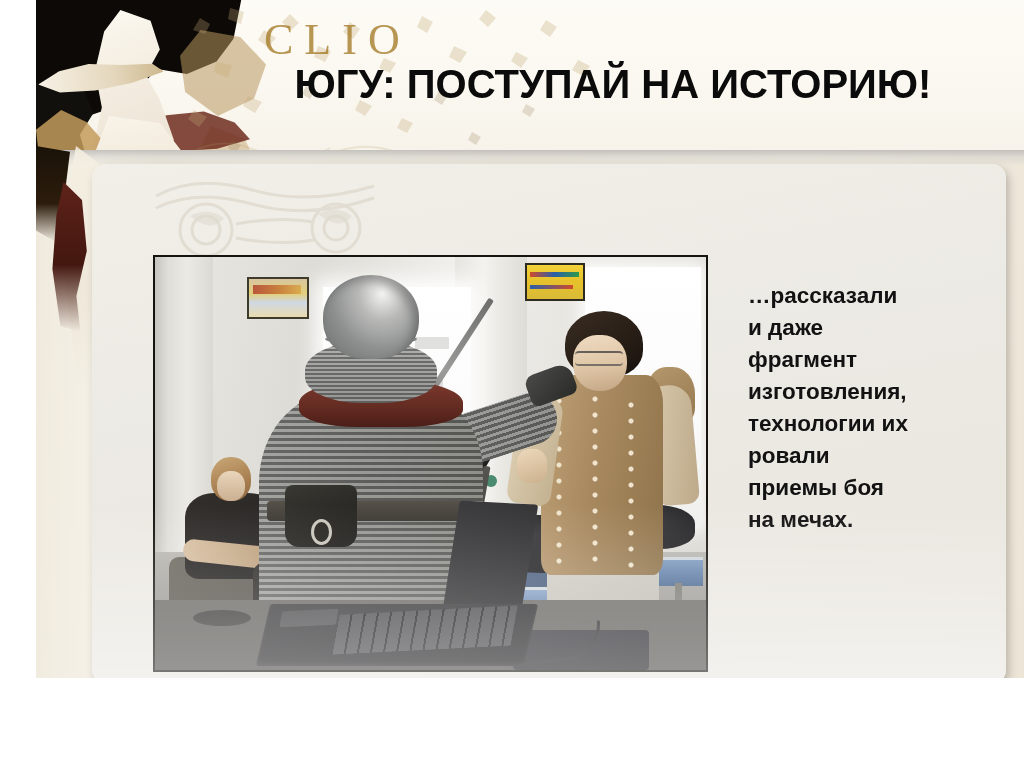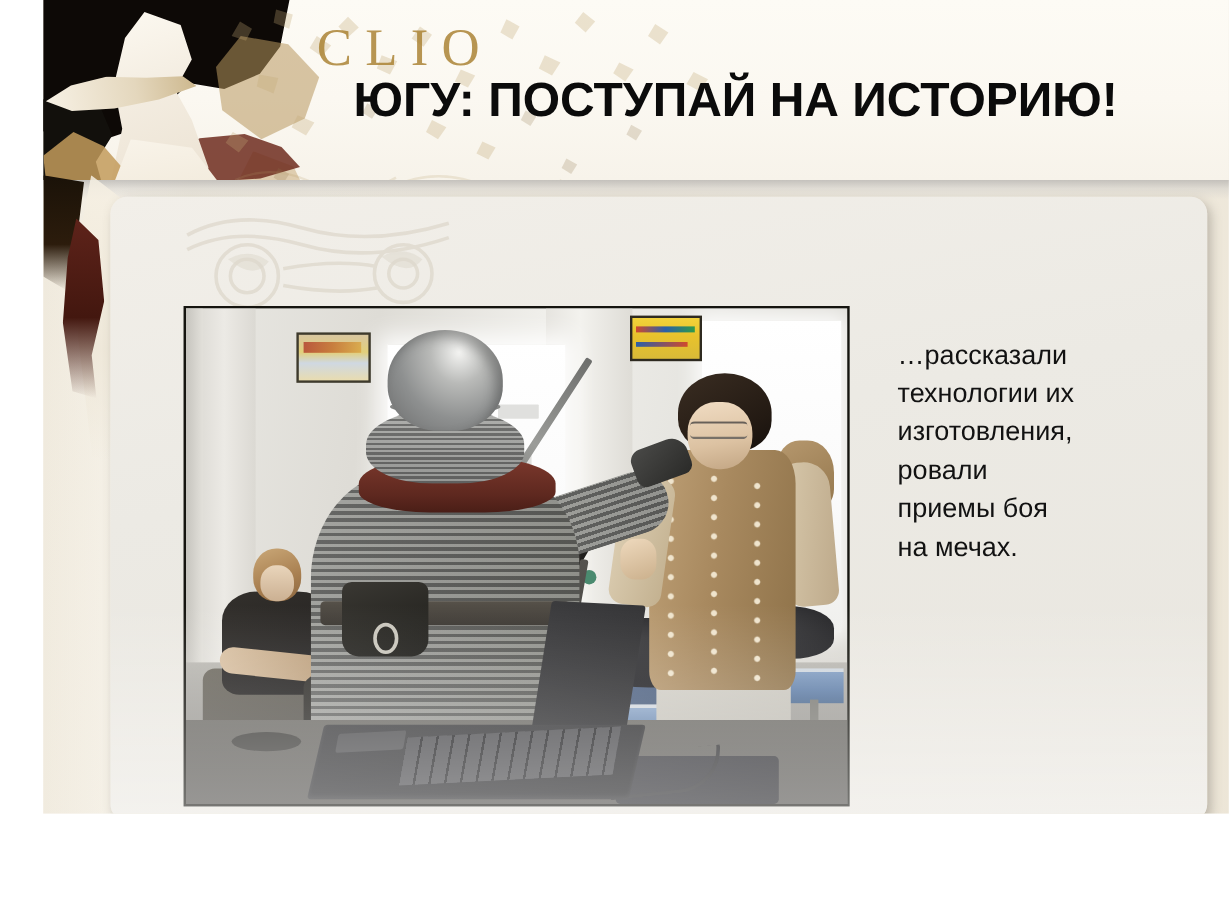--- a/index.html
+++ b/index.html
@@ -587,21 +587,21 @@
   }
 
   
   .text-block {
     position: absolute;
     left: 656px; top: 116px;
     width: 210px;
     font-size: 22.5px;
     line-height: 32px;
     color: #121212;
-    font-weight: 400;
+    font-weight: 700;
   }
   .text-block .ln { display: block; white-space: nowrap; }
 </style>
 </head>
 <body>
 
 <div class="slide">
 
   <div class="bg-band"></div>
 
@@ -771,22 +771,24 @@
         <div class="laptop-cable"></div>
         <div class="laptop-lid"></div>
         <div class="laptop-base"></div>
         <div class="laptop-pad"></div>
         <div class="laptop-keys"></div>
       </div>
     </div>
 
     <div class="text-block">
       <span class="ln">…рассказали</span>
+      <span class="ln">и даже</span>
+      <span class="ln">фрагмент</span>
+      <span class="ln">изготовления,</span>
       <span class="ln">технологии их</span>
-      <span class="ln">изготовления,</span>
       <span class="ln">ровали</span>
       <span class="ln">приемы боя</span>
       <span class="ln">на мечах.</span>
     </div>
 
     <div class="panel-bloom"></div>
   </div>
 
 </div>
 

